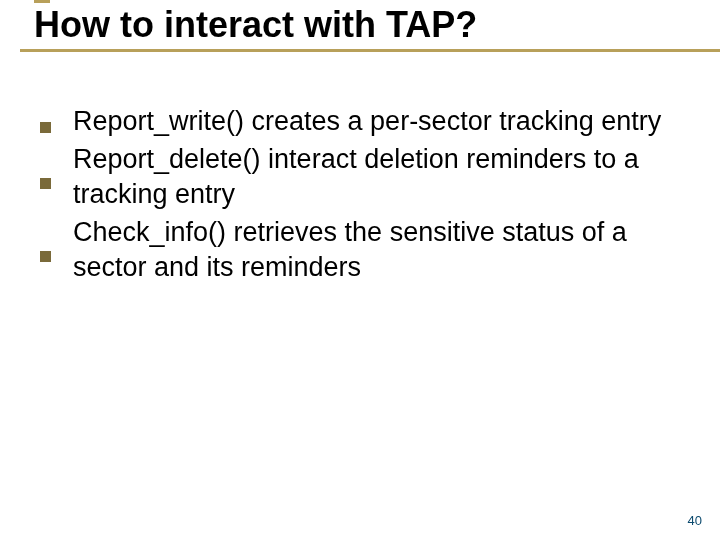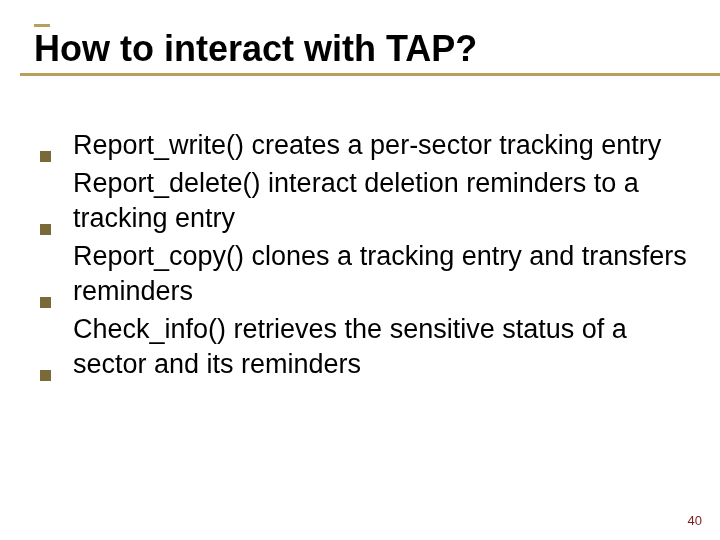--- a/index.html
+++ b/index.html
@@ -9,21 +9,21 @@
     height: 540px;
     background: #ffffff;
     font-family: Arial, Helvetica, sans-serif;
     overflow: hidden;
   }
   .slide {
     position: relative;
     width: 720px;
     height: 540px;
     box-sizing: border-box;
-    padding: 24px 30px 0 30px;
+    padding: 0 30px 0 30px;
   }
   .title-block {
     position: relative;
     margin-left: -10px;
     padding-left: 14px;
   }
   .title-rule-top {
     border-top: 3px solid #b8a05a;
     margin-left: 0px;
     width: 16px;
@@ -39,21 +39,21 @@
     border-top: 3px solid #b8a05a;
     margin-left: -14px;
     width: 700px;
   }
   .content {
     margin-top: 52px;
     margin-left: 6px;
   }
   .bullet-row {
     display: flex;
-    align-items: flex-end;
+    align-items: center;
     margin-bottom: 4px;
   }
   .bullet {
     flex: 0 0 auto;
     width: 11px;
     height: 11px;
     background: #7a6a3a;
     margin-top: 13px;
     margin-right: 22px;
     margin-left: 4px;
@@ -61,21 +61,21 @@
   .bullet-text {
     font-size: 27px;
     color: #000;
     line-height: 1.28;
   }
   .page-number {
     position: absolute;
     right: 18px;
     bottom: 12px;
     font-size: 13px;
-    color: #7f1d1d;
+    color: #0c4a6e;
   }
 </style>
 </head>
 <body>
 
 <div class="slide">
 
   <div class="title-block">
     <div class="title-rule-top"></div>
     <div class="title-text">How to interact with TAP?</div>
@@ -86,22 +86,18 @@
     <div class="bullet-row">
       <div class="bullet"></div>
       <div class="bullet-text">Report_write() creates a per-sector tracking entry</div>
     </div>
     <div class="bullet-row">
       <div class="bullet"></div>
       <div class="bullet-text">Report_delete() interact deletion reminders to a tracking entry</div>
     </div>
     <div class="bullet-row">
       <div class="bullet"></div>
-      <div class="bullet-text">Report_copy() clones a tracking entry and transfers reminders</div>
-    </div>
-    <div class="bullet-row">
-      <div class="bullet"></div>
       <div class="bullet-text">Check_info() retrieves the sensitive status of a sector and its reminders</div>
     </div>
   </div>
 
   <div class="page-number">40</div>
 </div>
 
 </body></html>

